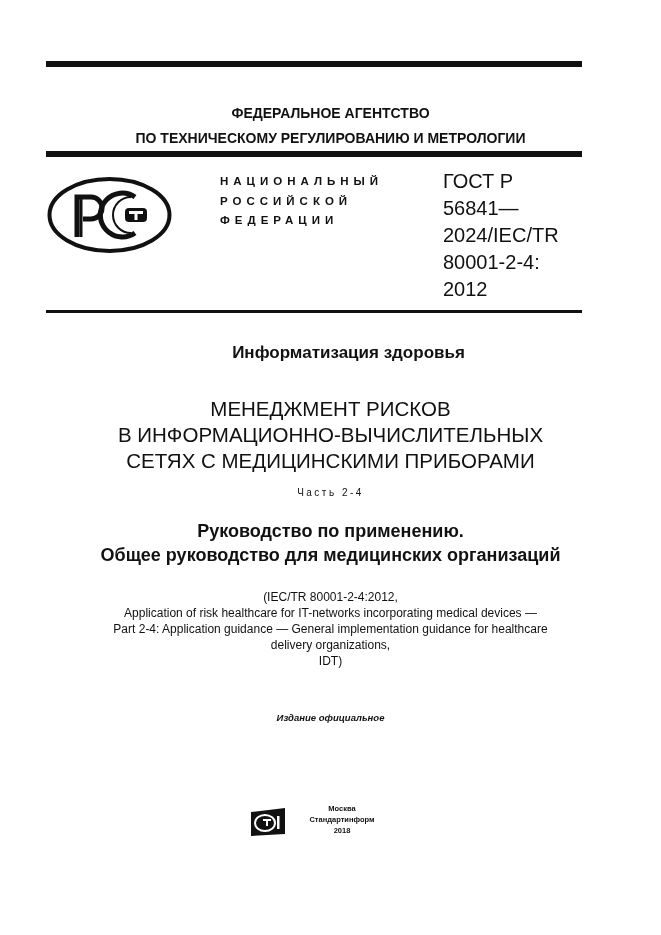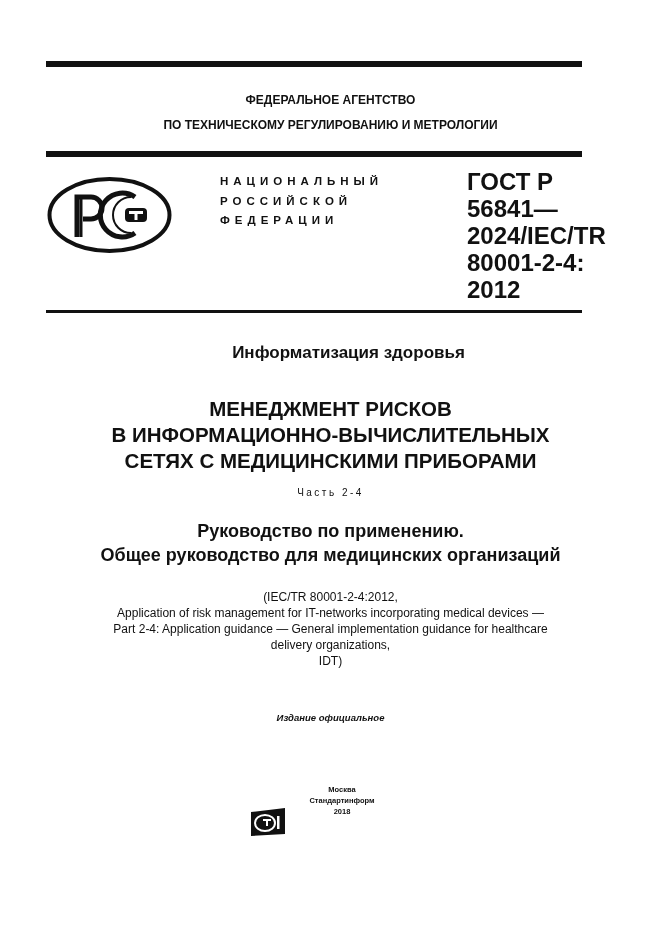--- a/index.html
+++ b/index.html
@@ -2,35 +2,35 @@
 <html><head>
 <meta charset="utf-8">
 <style>
   html, body { margin: 0; padding: 0; background: #ffffff; }
   body {
     width: 661px; height: 935px; position: relative; overflow: hidden;
     font-family: "Liberation Sans", sans-serif; color: #111;
   }
   .bar { position: absolute; left: 46px; width: 536px; background: #111; }
   .center { position: absolute; left: 0; width: 661px; text-align: center; }
-  .agency { font-size: 12px; font-weight: bold; }
+  .agency { font-size: 14px; font-weight: bold; margin-top: 12px; }
   .logo { position: absolute; left: 47px; top: 175px; width: 125px; height: 80px; }
   .nat { position: absolute; left: 220px; top: 172px; width: 190px; text-align: left;
          font-size: 11.5px; font-weight: bold; letter-spacing: 5px; line-height: 19.5px; }
-  .gost { position: absolute; left: 467px; top: 168px; font-size: 24px; font-weight: bold;
+  .gost { position: absolute; left: 443px; top: 168px; font-size: 20px; font-weight: normal;
           line-height: 27px; }
   .gost div { white-space: nowrap; }
   .subj { font-size: 17px; font-weight: bold; padding-left: 18px; }
-  .title { font-size: 20.5px; font-weight: bold; line-height: 26px; }
+  .title { font-size: 20.5px; font-weight: normal; line-height: 26px; }
   .part { font-size: 10px; font-weight: normal; letter-spacing: 2.5px; }
   .guide { font-size: 18px; font-weight: bold; line-height: 24px; }
   .intl { font-size: 12px; font-weight: normal; line-height: 16px; }
   .official { font-size: 9.5px; font-weight: bold; }
   .pub-logo { position: absolute; left: 250px; top: 807px; width: 36px; height: 30px; }
-  .pub-text { position: absolute; left: 292px; top: 784px; width: 100px; text-align: center;
+  .pub-text { position: absolute; left: 292px; top: 803px; width: 100px; text-align: center;
               font-size: 7.5px; font-weight: bold; line-height: 11px; }
 </style>
 </head>
 <body>
 
 <div class="bar" style="top:61px;height:6px;"></div>
 
 <div class="center agency" style="top:93px;">ФЕДЕРАЛЬНОЕ АГЕНТСТВО</div>
 <div class="center agency" style="top:118px;">ПО ТЕХНИЧЕСКОМУ РЕГУЛИРОВАНИЮ И МЕТРОЛОГИИ</div>
 
@@ -73,21 +73,21 @@
 
 <div class="center part" style="top:487px;">Часть 2-4</div>
 
 <div class="center guide" style="top:519px;">
   <div>Руководство по применению.</div>
   <div>Общее руководство для медицинских организаций</div>
 </div>
 
 <div class="center intl" style="top:589px;">
   <div>(IEC/TR 80001-2-4:2012,</div>
-  <div>Application of risk management for IT-networks incorporating medical devices —</div>
+  <div>Application of risk healthcare for IT-networks incorporating medical devices —</div>
   <div>Part 2-4: Application guidance — General implementation guidance for healthcare</div>
   <div>delivery organizations,</div>
   <div>IDT)</div>
 </div>
 
 <div class="center official" style="top:712px;font-style:italic;">Издание официальное</div>
 
 <svg class="pub-logo" viewBox="0 0 36 30">
   <path d="M1 5 L35 1 L35 27 L1 29 Z" fill="#111"></path>
   <ellipse cx="15" cy="16" rx="10" ry="8" fill="none" stroke="#fff" stroke-width="2"></ellipse>

